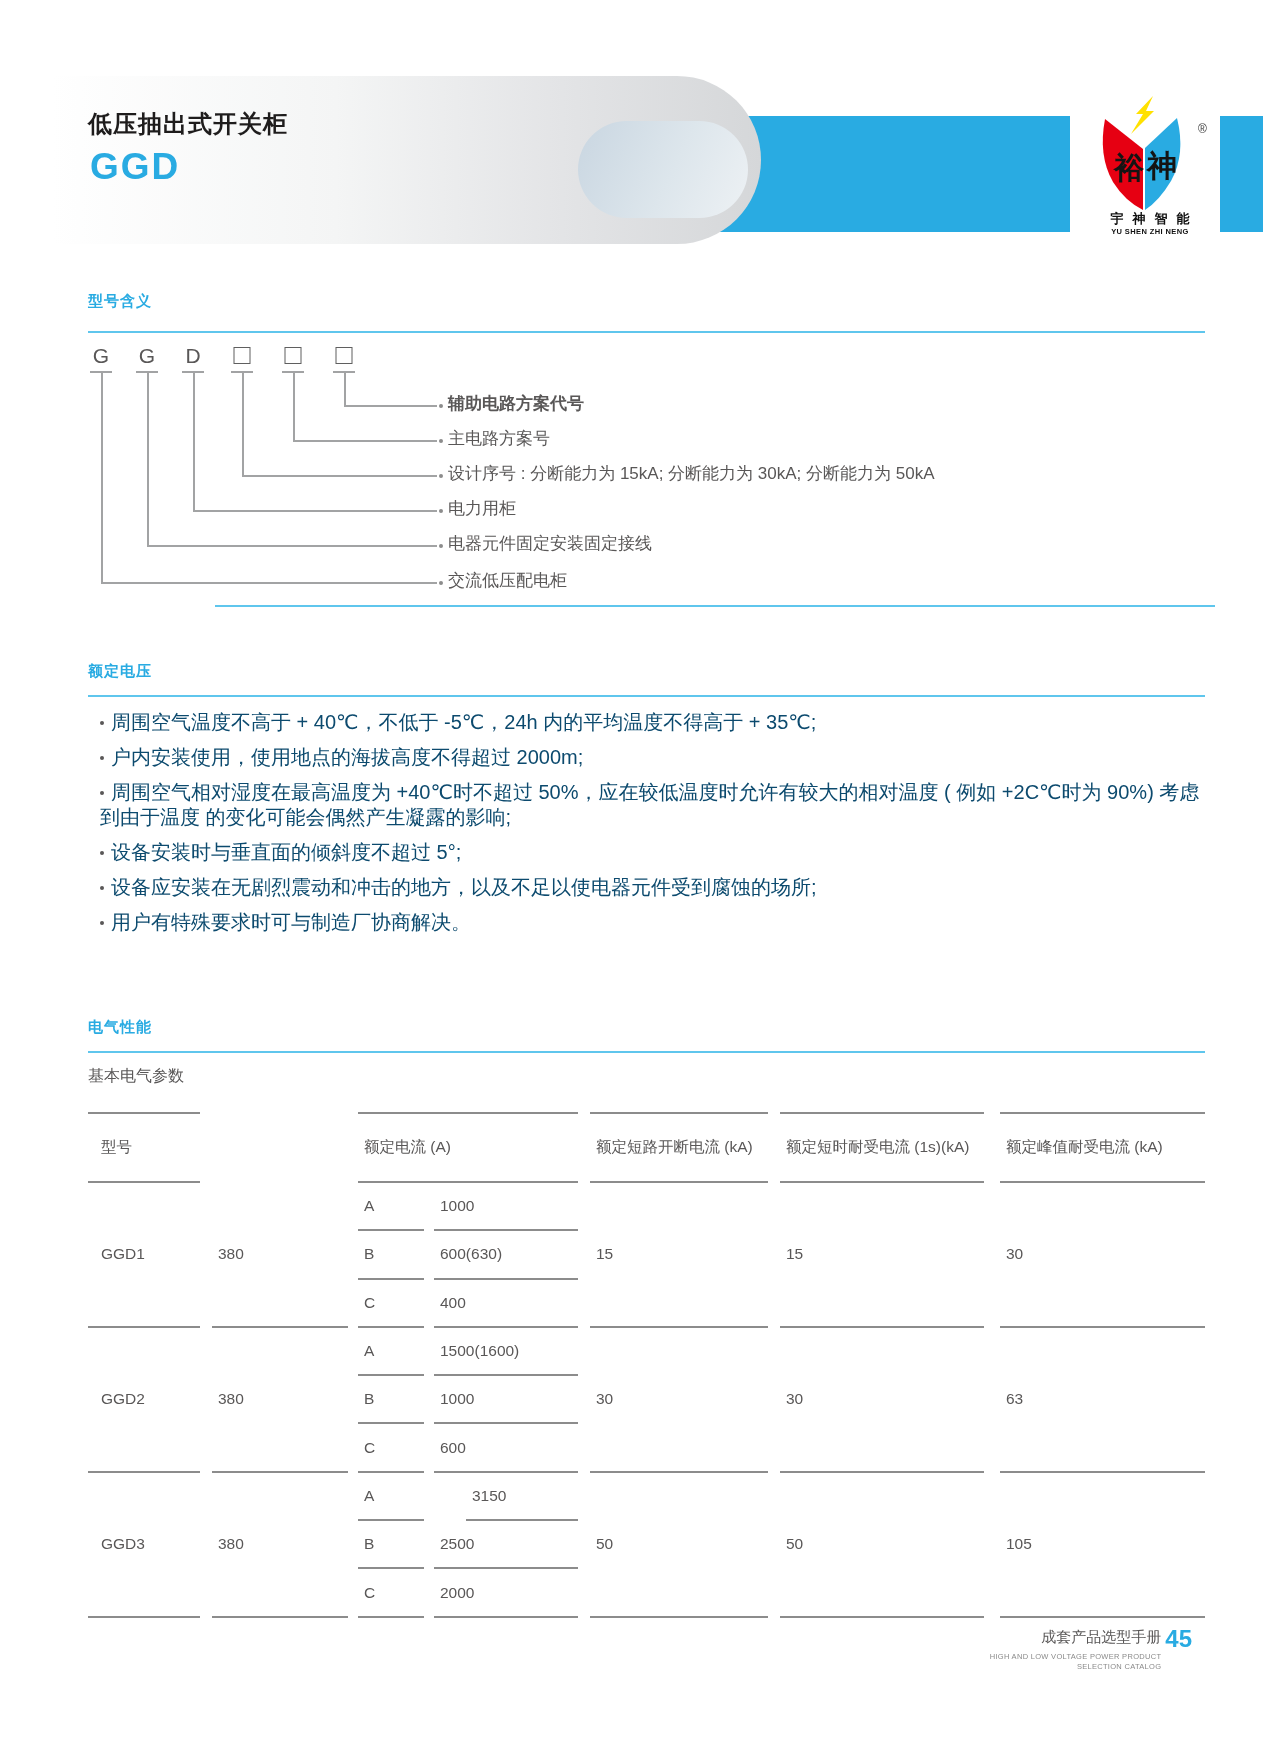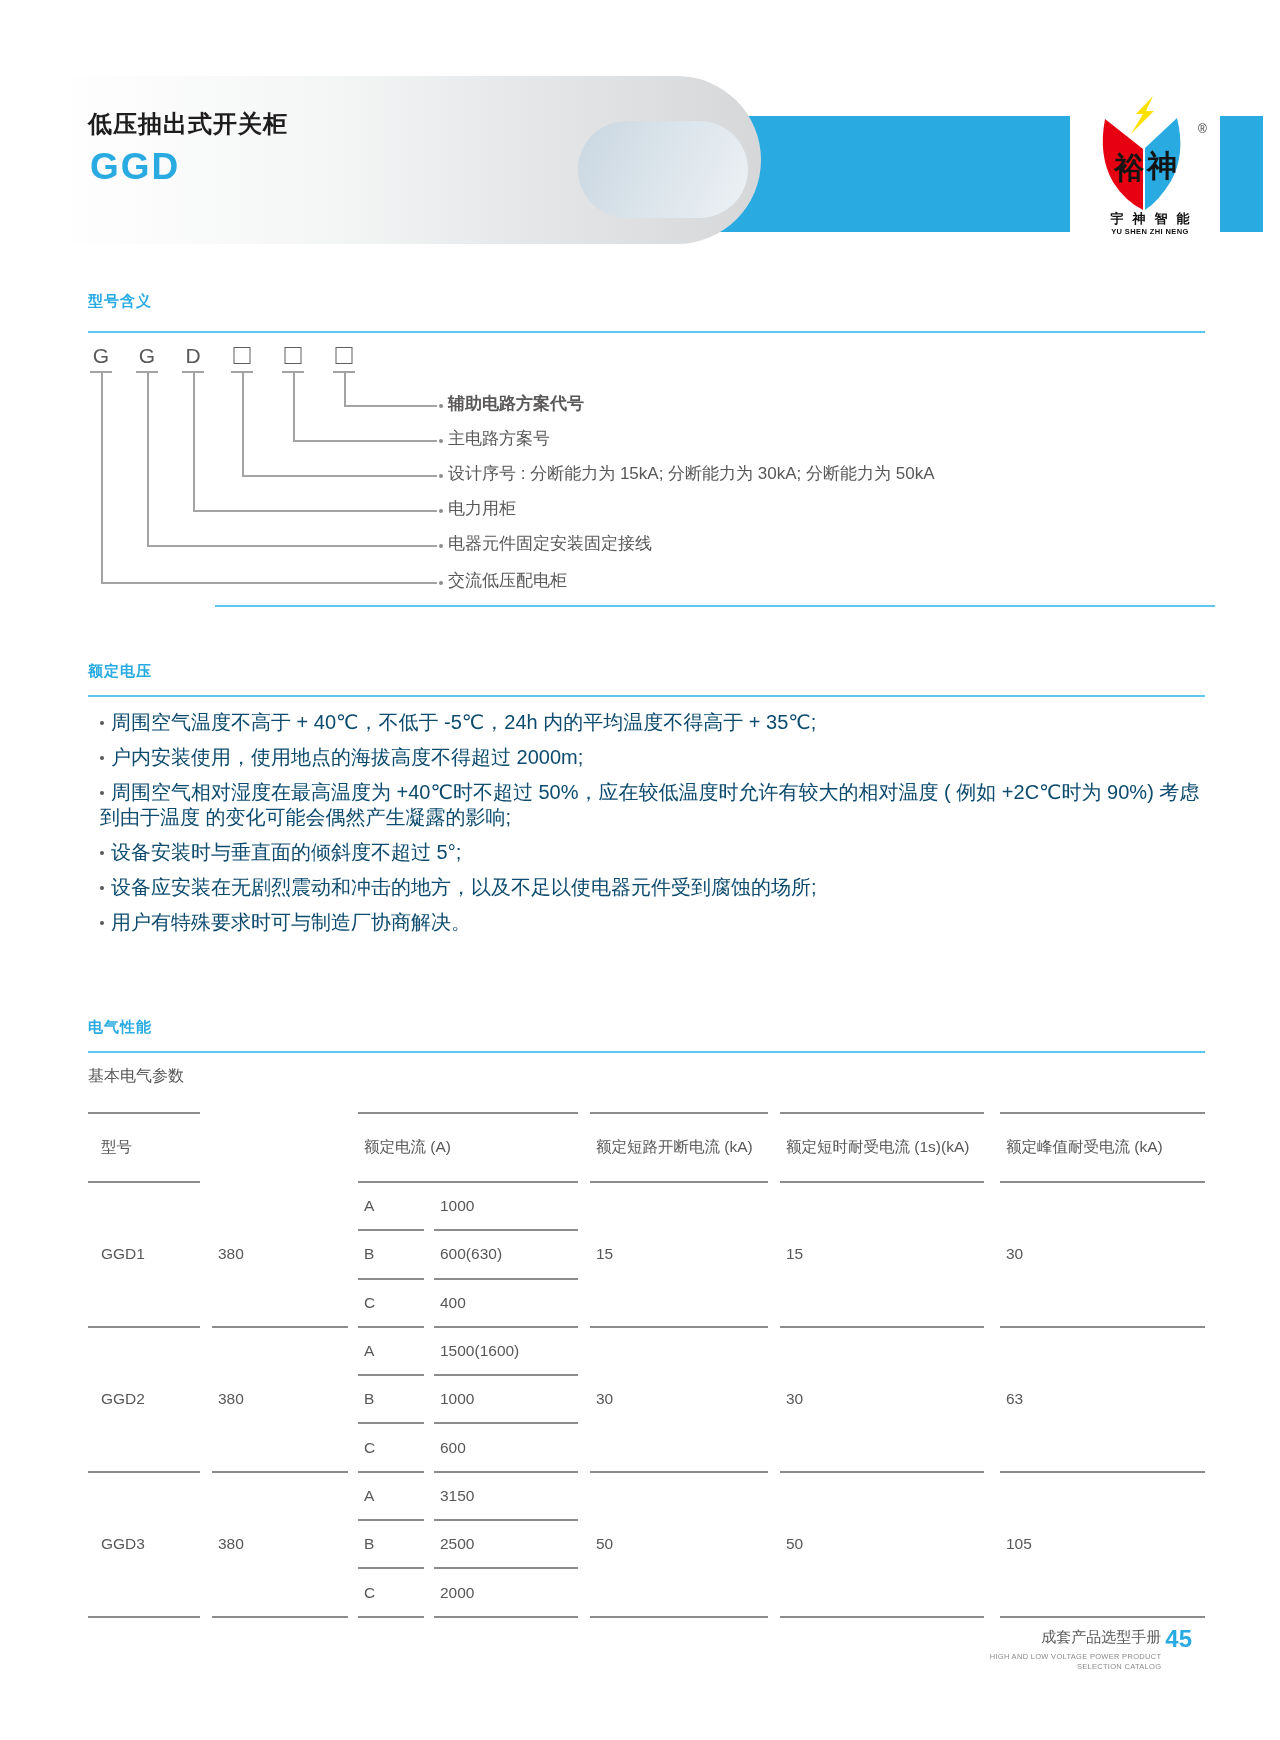--- a/index.html
+++ b/index.html
@@ -171,21 +171,21 @@
       <div class="td sub-b" style="grid-area: 6 / 5;">B</div>
       <div class="td sub-b" style="grid-area: 6 / 7;">1000</div>
       <div class="td sub-b" style="grid-area: 7 / 5;">C</div>
       <div class="td sub-b" style="grid-area: 7 / 7;">600</div>
       <div class="td merge group-end" style="grid-area: 5 / 9 / 8;">30</div>
       <div class="td merge group-end" style="grid-area: 5 / 11 / 8;">30</div>
       <div class="td merge group-end" style="grid-area: 5 / 13 / 8;">63</div>
       <div class="td merge group-end pad-l" style="grid-area: 8 / 1 / 11;">GGD3</div>
       <div class="td merge group-end" style="grid-area: 8 / 3 / 11;">380</div>
       <div class="td sub-b" style="grid-area: 8 / 5;">A</div>
-      <div class="td sub-b" style="grid-area: 8 / 7;">3150</div>
+      <div class="td sub-b" style="grid-area: 8 / 7; margin-left: 32px;">3150</div>
       <div class="td sub-b" style="grid-area: 9 / 5;">B</div>
       <div class="td sub-b" style="grid-area: 9 / 7;">2500</div>
       <div class="td sub-b" style="grid-area: 10 / 5;">C</div>
       <div class="td sub-b" style="grid-area: 10 / 7;">2000</div>
       <div class="td merge group-end" style="grid-area: 8 / 9 / 11;">50</div>
       <div class="td merge group-end" style="grid-area: 8 / 11 / 11;">50</div>
       <div class="td merge group-end" style="grid-area: 8 / 13 / 11;">105</div>
     </div>
 
   <div class="footer">

